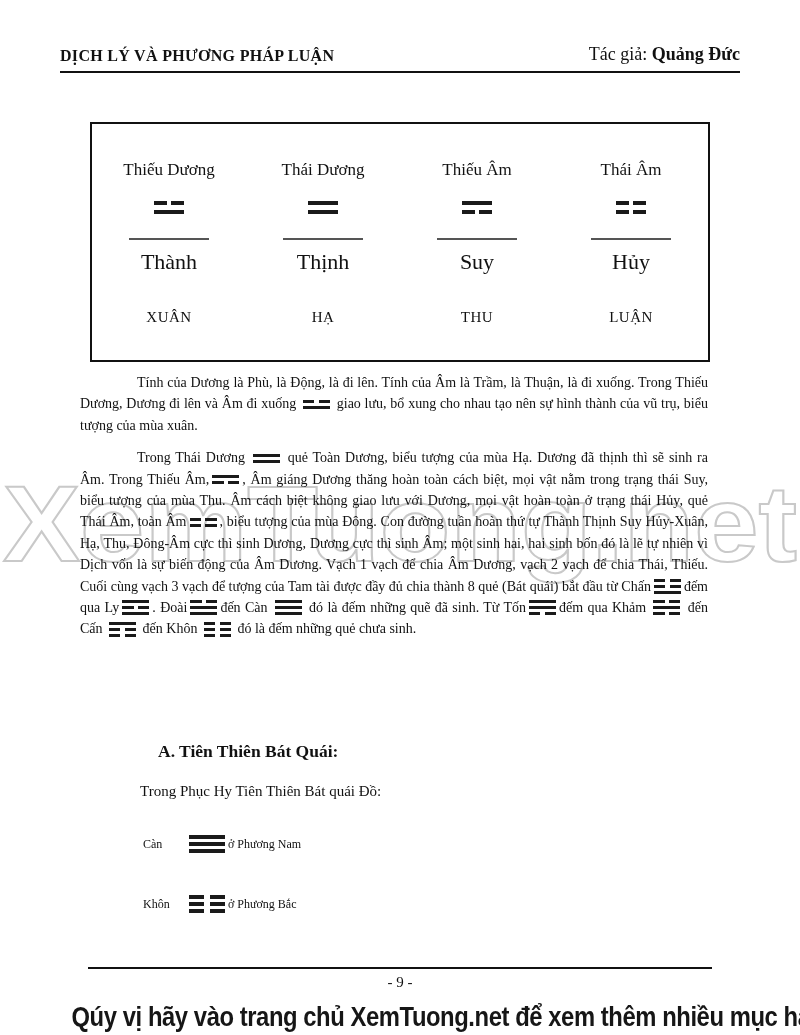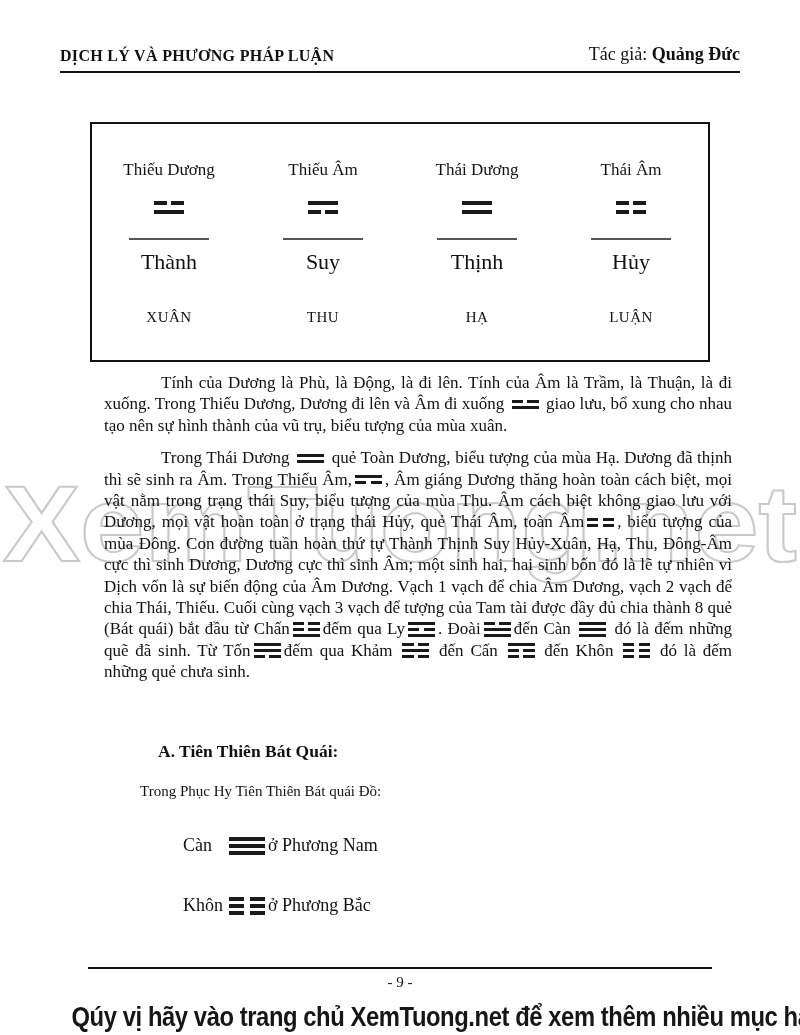--- a/index.html
+++ b/index.html
@@ -37,32 +37,32 @@
   .sym-row.broken{background:none;display:flex;justify-content:space-between;}
   .sym-row.broken i{display:block;background:#1a1a1a;width:42%;height:100%;}
   .sym-box{width:30px;gap:5px;margin-top:17px;}
   .sym-box .sym-row{height:4px;}
   .sym-inline{width:27px;gap:3px;margin:0 3px;position:relative;top:-1px;}
   .sym-inline .sym-row{height:3px;}
   .sym-big{width:36px;gap:3px;margin:0 1px;}
   .sym-big .sym-row{height:4px;}
   
   .body-text{
-    position:absolute;top:372px;left:104px;width:628px;
-    font-size:17px;line-height:21.4px;text-align:justify;
+    position:absolute;top:372px;left:80px;width:628px;
+    font-size:14px;line-height:21.4px;text-align:justify;
     z-index:2;
   }
   .para{margin:0 0 11px 0;text-indent:57px;}
   
   .section-heading{
     position:absolute;top:741px;left:143px;
     font-size:17.5px;font-weight:bold;z-index:2;margin-left:15px;
   }
   .section-intro{position:absolute;top:783px;left:140px;font-size:15px;z-index:2;}
-  .trigram-row{position:absolute;left:143px;font-size:18px;z-index:2;display:flex;align-items:center;margin-left:40px;}
+  .trigram-row{position:absolute;left:143px;font-size:12px;z-index:2;display:flex;align-items:center;}
   .trigram-row .tg-name{display:inline-block;width:45px;}
   .trigram-row .tg-loc{margin-left:2px;}
   .row-can{top:835px;}
   .row-khon{top:895px;}
   
   .watermark{
     position:absolute;top:448px;left:0;width:800px;height:150px;
     display:flex;align-items:center;justify-content:center;
     z-index:1;pointer-events:none;
   }
@@ -106,41 +106,41 @@
             <i></i>
             <i></i>
           </span>
           <span class="sym-row"></span>
         </span>
       <span class="state-divider"></span>
       <span class="state-phase">Thành</span>
       <span class="state-season">XUÂN</span>
     </div>
     <div class="state-col">
+      <span class="state-name">Thái Dương</span>
+      <span class="sym sym-box">
+          <span class="sym-row"></span>
+          <span class="sym-row"></span>
+        </span>
+      <span class="state-divider"></span>
+      <span class="state-phase">Thịnh</span>
+      <span class="state-season">HẠ</span>
+    </div>
+    <div class="state-col">
       <span class="state-name">Thiếu Âm</span>
       <span class="sym sym-box">
           <span class="sym-row"></span>
           <span class="sym-row broken">
             <i></i>
             <i></i>
           </span>
         </span>
       <span class="state-divider"></span>
       <span class="state-phase">Suy</span>
       <span class="state-season">THU</span>
-    </div>
-    <div class="state-col">
-      <span class="state-name">Thái Dương</span>
-      <span class="sym sym-box">
-          <span class="sym-row"></span>
-          <span class="sym-row"></span>
-        </span>
-      <span class="state-divider"></span>
-      <span class="state-phase">Thịnh</span>
-      <span class="state-season">HẠ</span>
     </div>
     <div class="state-col">
       <span class="state-name">Thái Âm</span>
       <span class="sym sym-box">
           <span class="sym-row broken">
             <i></i>
             <i></i>
           </span>
           <span class="sym-row broken">
             <i></i>

